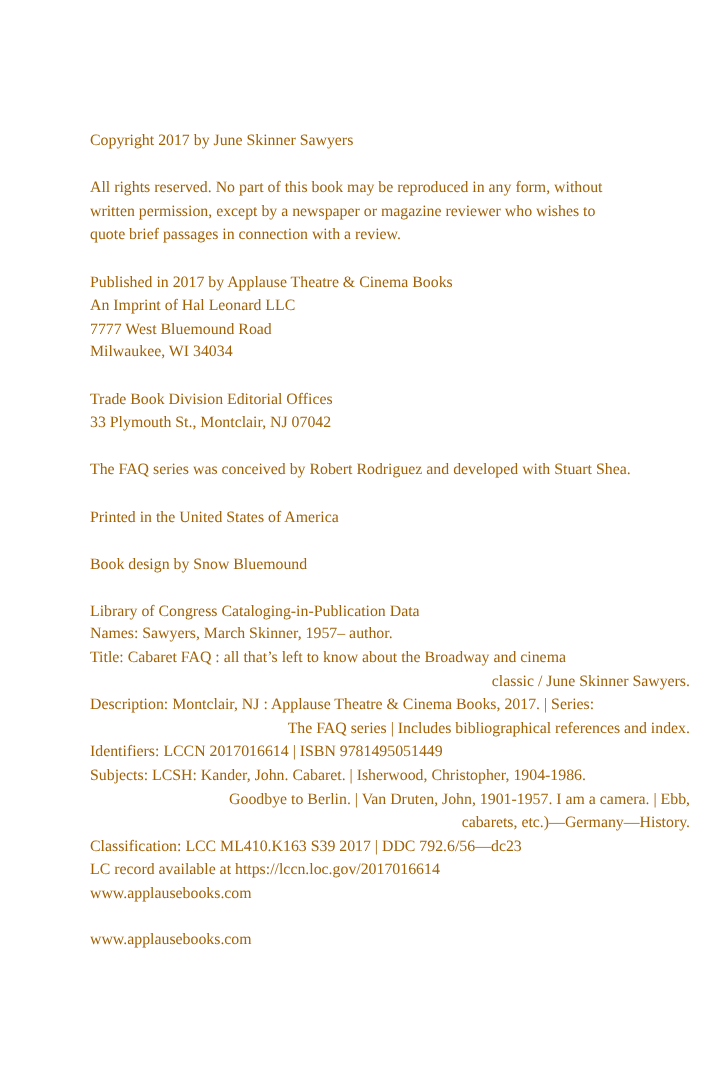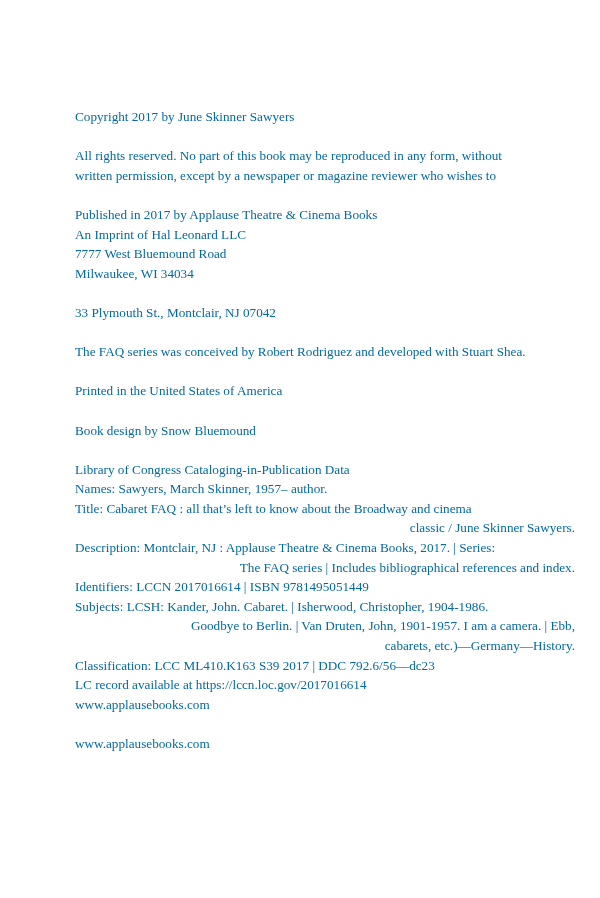--- a/index.html
+++ b/index.html
@@ -14,21 +14,21 @@
       overflow: hidden;
     }
     .page {
       position: absolute;
       left: 75px;
       top: 107px;
       width: 500px;
       font-family: "Liberation Serif", "DejaVu Serif", serif;
       font-size: 13.2px;
       line-height: 19.6px;
-      color: #0369a1;
+      color: #a16207;
     }
     .block {
       margin: 0 0 19.6px 0;
     }
     .line {
       display: block;
       white-space: nowrap;
     }
     .indent {
       padding-left: 6px;
@@ -42,30 +42,32 @@
 <body>
 
 <div class="page">
   <div class="block">
     <span class="line">Copyright 2017 by June Skinner Sawyers</span>
   </div>
 
   <div class="block">
     <span class="line">All rights reserved. No part of this book may be reproduced in any form, without</span>
     <span class="line">written permission, except by a newspaper or magazine reviewer who wishes to</span>
+    <span class="line">quote brief passages in connection with a review.</span>
   </div>
 
   <div class="block">
     <span class="line">Published in 2017 by Applause Theatre &amp; Cinema Books</span>
     <span class="line">An Imprint of Hal Leonard LLC</span>
     <span class="line">7777 West Bluemound Road</span>
     <span class="line">Milwaukee, WI 34034</span>
   </div>
 
   <div class="block">
+    <span class="line">Trade Book Division Editorial Offices</span>
     <span class="line">33 Plymouth St., Montclair, NJ 07042</span>
   </div>
 
   <div class="block">
     <span class="line">The FAQ series was conceived by Robert Rodriguez and developed with Stuart Shea.</span>
   </div>
 
   <div class="block">
     <span class="line">Printed in the United States of America</span>
   </div>

